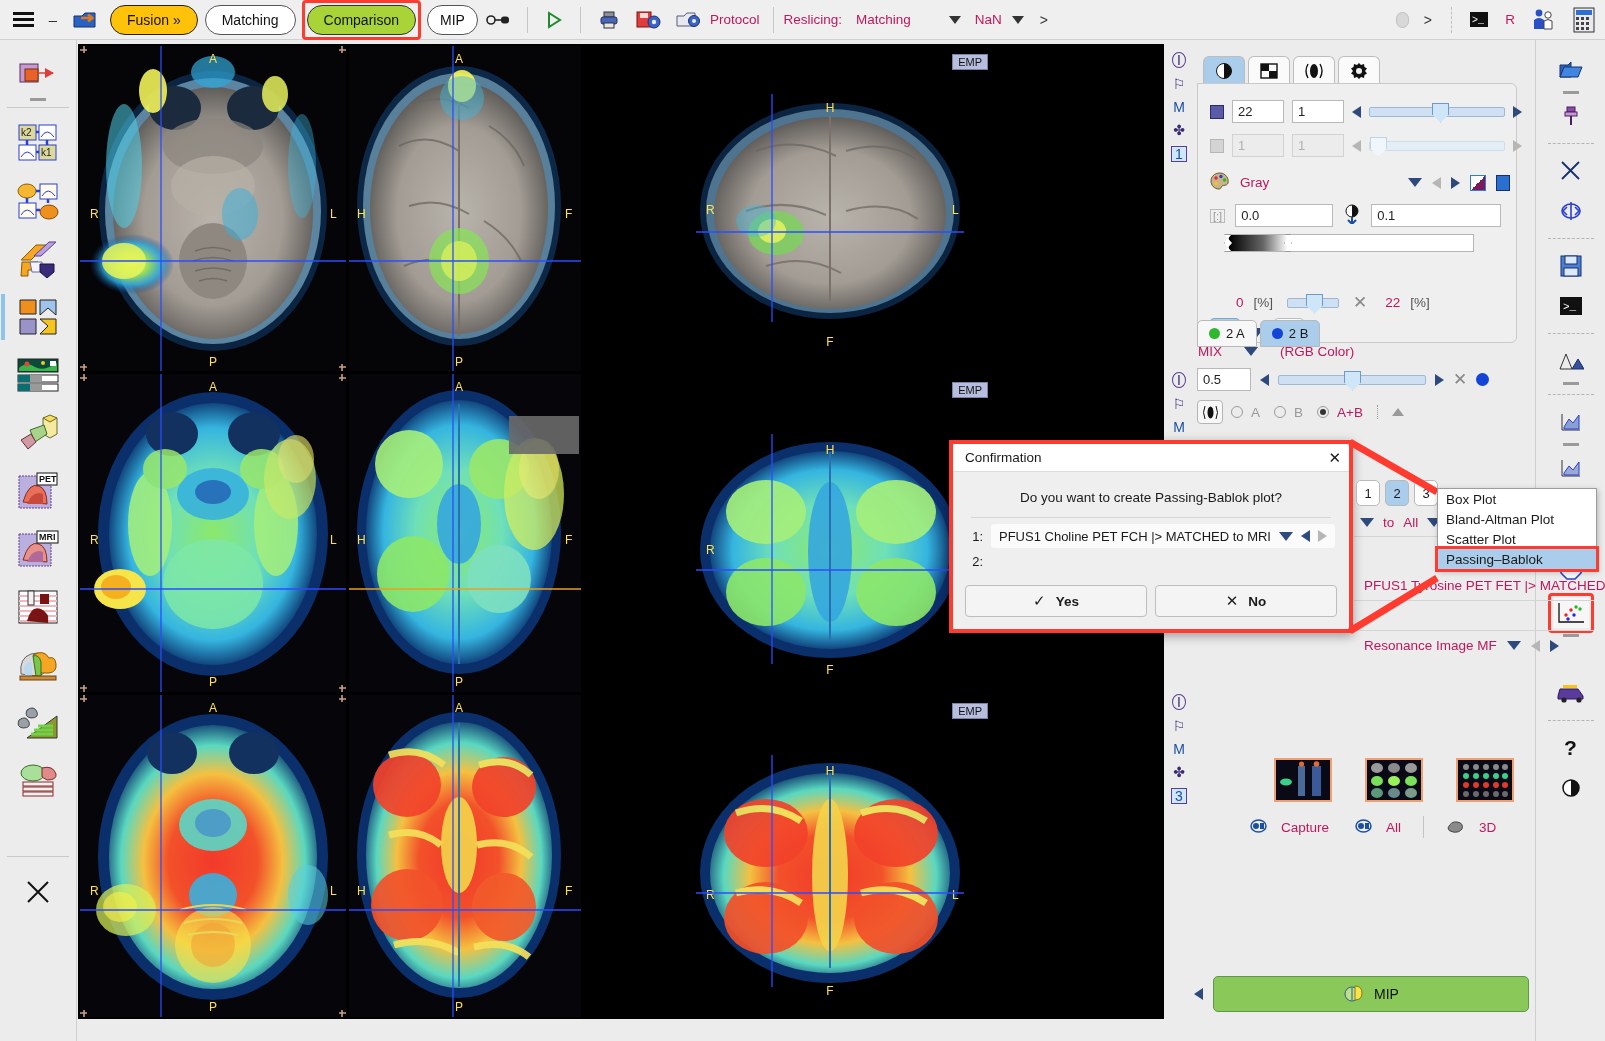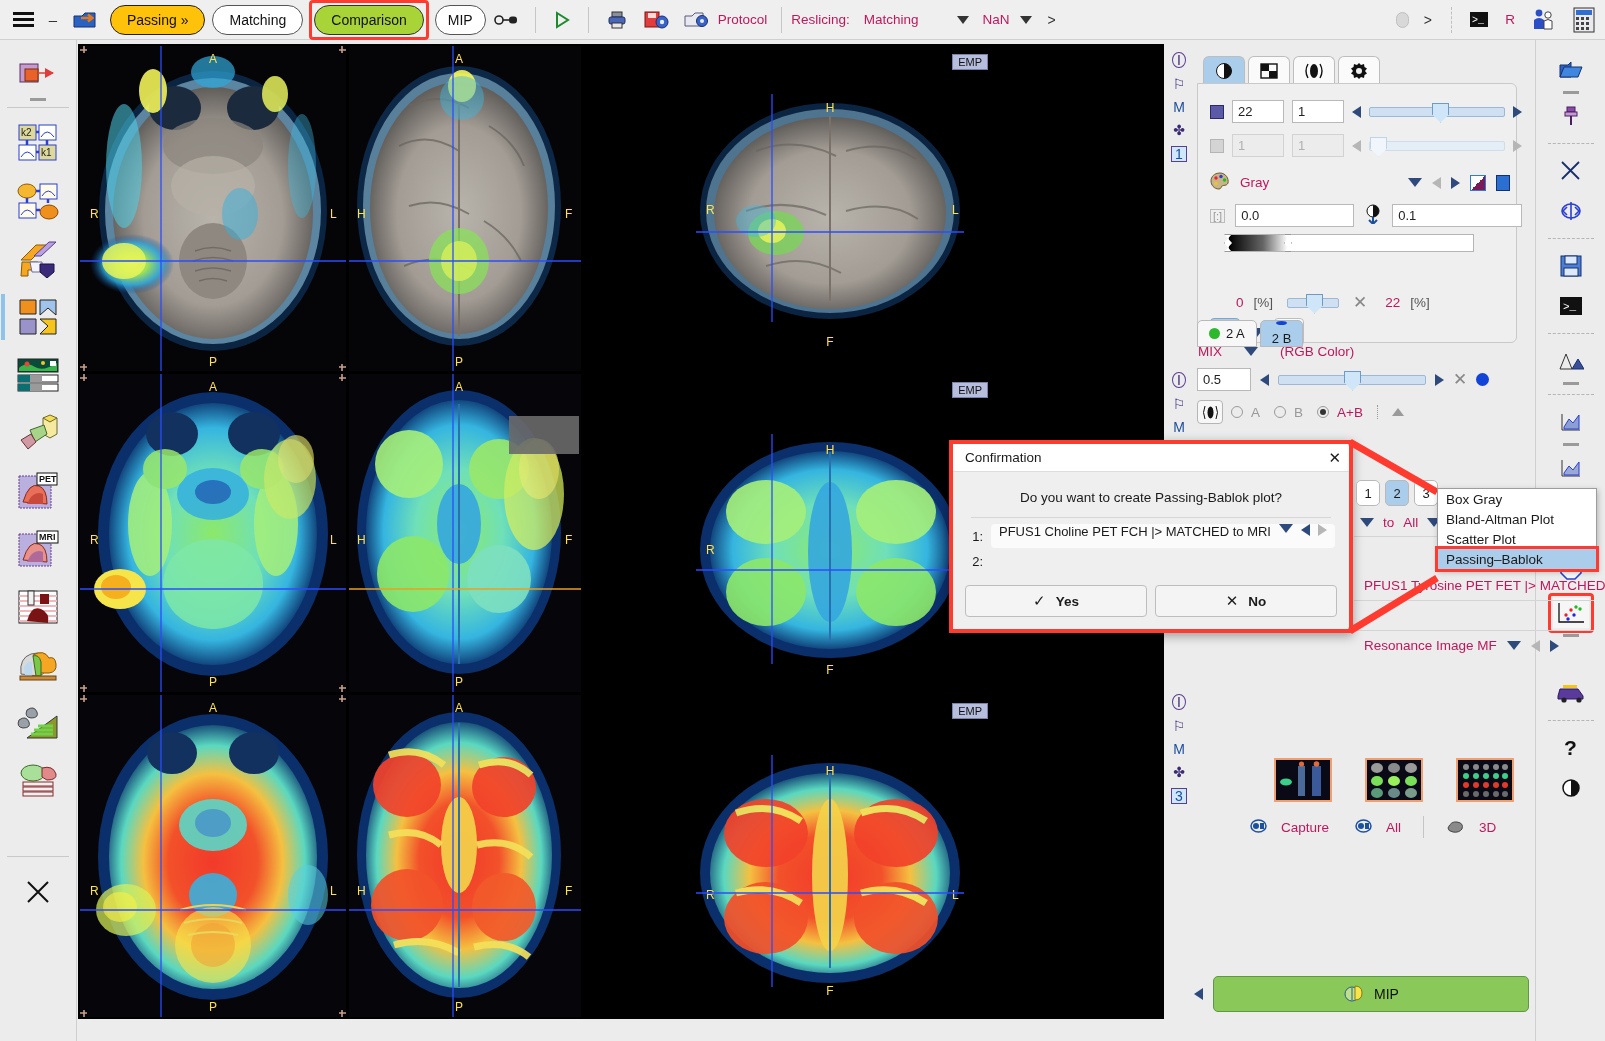--- a/index.html
+++ b/index.html
@@ -111,21 +111,21 @@
   .tri-r { width:0;height:0;border-top:6px solid transparent;border-bottom:6px solid transparent;border-left:9px solid #2e4a7d; cursor:pointer;}
   .tri-l.dim { border-right-color:#b6b6b6; }
   .tri-r.dim { border-left-color:#b6b6b6; }
   .tri-dn { width:0;height:0;border-left:7px solid transparent;border-right:7px solid transparent;border-top:9px solid #2e4a7d; cursor:pointer;}
   .tri-up-s { width:0;height:0;border-left:6px solid transparent;border-right:6px solid transparent;border-bottom:8px solid #9a9a9a; }
   .xmark { color:#888; font-size:17px; cursor:pointer; }
   .ab-tab {
     height:27px; padding: 0 11px; border:1px solid #b9b9b9; border-radius:5px 5px 0 0;
     display:flex; align-items:center; gap:6px; font-size:13px; background:#f7f7f7; cursor:pointer;
   }
-  .ab-tab.sel { background:#a9cdeb;flex-direction:column; }
+  .ab-tab.sel { background:#a9cdeb; }
   .dot { width:11px;height:11px;border-radius:50%; }
   .numbtn {
     width:24px;height:26px;border:1px solid #b9b9b9;border-radius:5px;background:#fff;
     display:flex;align-items:center;justify-content:center;font-size:13px;cursor:pointer;
   }
   .numbtn.sel { background:#a9cdeb; }
   .radio { width:12px;height:12px;border:1.5px solid #9a9a9a;border-radius:50%; display:inline-block; position:relative; }
   .radio.on::after{content:"";position:absolute;left:2px;top:2px;width:6px;height:6px;border-radius:50%;background:#333;}
   .cbox { width:13px;height:13px;border:1px solid #6b6b6b;background:#fff;display:inline-flex;align-items:center;justify-content:center;font-size:11px;color:#111;}
   .thumbimg { width:58px;height:44px;border:2px solid #f0a070; background:#07070f; position:relative; overflow:hidden;}
@@ -139,21 +139,21 @@
     position:absolute; left:949px; top:440px; width:404px; height:193px;
     background:#efefef; border:4px solid #ff3b30; box-shadow: 0 3px 10px rgba(0,0,0,.35);
   }
   #dlgTitle {
     height:28px; background:#fff; border-bottom:1px solid #ddd;
     display:flex; align-items:center; justify-content:space-between; padding:0 8px 0 12px; font-size:13.5px;
   }
   .dlgRow { display:flex; align-items:center; gap:8px; padding: 0 14px; margin-top:6px; }
   .dlgCombo {
     flex:1; height:24px; background:#fbfbfb; border-radius:4px;
-    display:flex; align-items:flex-start; gap:8px; padding:0 8px; font-size:13px; white-space:nowrap;
+    display:flex; align-items:center; gap:8px; padding:0 8px; font-size:13px; white-space:nowrap;
   }
   .dlgBtn {
     flex:1; height:32px; border:1px solid #bdbdbd; border-radius:4px; background:#f4f4f4;
     display:flex; align-items:center; justify-content:center; gap:10px; font-size:13.5px; cursor:pointer;
   }
 
   
   #ctxmenu {
     position:absolute; left:1437px; top:488px; width:160px;
     background:#fff; border:1px solid #9d9d9d; box-shadow: 1px 2px 6px rgba(0,0,0,.25); z-index: 40;
@@ -175,21 +175,21 @@
         <span></span>
     </div>
     <div class="tb-dash">–</div>
     <div class="tb-item" style="width:38px;">
       <svg width="26" height="24" viewBox="0 0 26 24">
         <path d="M2 8 L10 8 L13 5 L23 5 L23 19 L2 19 Z" fill="#2a62c4" stroke="#16306b" stroke-width="1"></path>
         <path d="M9 10 L20 10 M16 6.5 L20.5 10 L16 13.5" stroke="#e07a1a" stroke-width="2.4" fill="none"></path>
       </svg>
     </div>
 
-    <div class="pill fusion" style="margin-left:6px;">Passing »</div>
+    <div class="pill fusion" style="margin-left:6px;">Fusion »</div>
     <div class="pill" style="margin-left:7px;">Matching</div>
     <div class="hl-red" style="margin-left:6px;">
       <div class="pill comparison">Comparison</div>
     </div>
     <div class="pill" style="margin-left:6px; padding:0 12px;">MIP</div>
 
     <div class="tb-item" style="width:40px;">
       <svg width="26" height="16" viewBox="0 0 26 16">
         <circle cx="6" cy="8" r="4" fill="none" stroke="#222" stroke-width="1.6"></circle>
         <path d="M10 8 L17 8" stroke="#222" stroke-width="1.6"></path>
@@ -946,21 +946,21 @@
       <div style="flex:1"></div>
       <div class="tri-dn"></div>
       <div class="tri-l dim"></div>
       <div class="tri-r"></div>
       <div style="width:16px;height:16px;border:1.5px solid #2b7fd0;background:linear-gradient(135deg,#fff 50%, #7a1a5a 50%);"></div>
       <div style="width:14px;height:16px;background:#2b6fd0;border:1px solid #16306b;"></div>
     </div>
 
     <div style="position:absolute;left:46px;top:160px;display:flex;align-items:center;gap:10px;">
       <div style="font-size:11px;color:#999;border:1px solid #bbb;padding:0 2px;">[:]</div>
-      <div class="numfield" style="width:119px;">0.0</div>
+      <div class="numfield" style="width:98px;">0.0</div>
       <div>
         <svg width="18" height="20" viewBox="0 0 18 20">
           <circle cx="9" cy="7" r="6" fill="#fff" stroke="#111"></circle>
             <path d="M9 1 A6 6 0 0 1 9 13 Z" fill="#111"></path>
           <path d="M9 13 L9 19 M5 16 L9 20 L13 16" stroke="#1b4fa0" stroke-width="2" fill="none"></path>
         </svg>
       </div>
       <div class="numfield" style="width:130px;">0.1</div>
     </div>
 
@@ -1210,19 +1210,19 @@
         <span style="font-weight:bold;">Yes</span>
       </div>
       <div class="dlgBtn">
         <span style="font-size:15px;">✕</span>
         <span style="font-weight:bold;">No</span>
       </div>
     </div>
   </div>
 
   <div id="ctxmenu">
-    <div class="ctxitem">Box Gray</div>
+    <div class="ctxitem">Box Plot</div>
     <div class="ctxitem">Bland-Altman Plot</div>
     <div class="ctxitem">Scatter Plot</div>
     <div class="ctxitem sel sel-outline">Passing–Bablok</div>
   </div>
 
 </div>
 
 </body></html>

